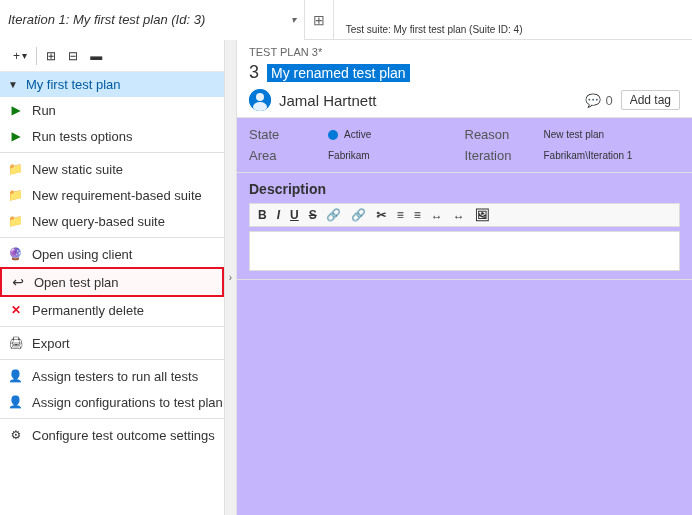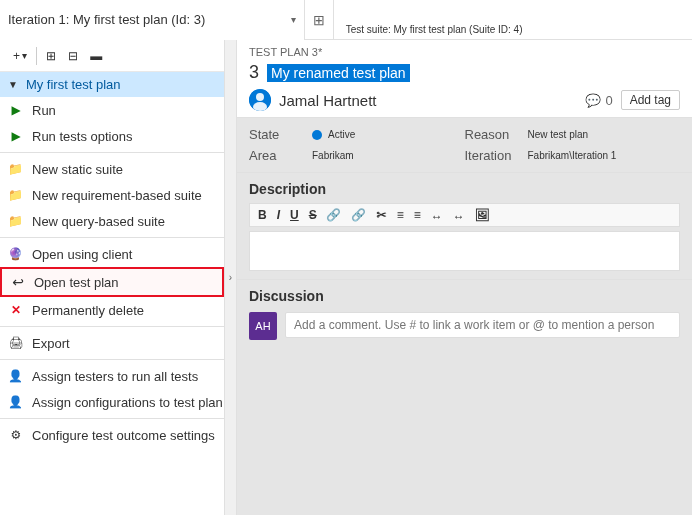--- a/index.html
+++ b/index.html
@@ -14,20 +14,21 @@
       border-bottom: 1px solid #e0e0e0;
     }
     .iteration-selector {
       display: flex;
       align-items: center;
       height: 40px;
       padding: 0 8px;
       border-right: 1px solid #e0e0e0;
       min-width: 305px;
       background: #fff;
+      font-style: italic;
     }
     .iteration-selector .iter-label {
       font-size: 13px;
       color: #333;
       flex: 1;
     }
     .iteration-selector .dropdown-arrow {
       font-size: 10px;
       color: #666;
     }
@@ -130,21 +131,21 @@
     .icon-export { color: #333; }
     .icon-assign { color: #333; }
     .icon-settings { color: #333; }
 
     
     .content {
       flex: 1;
       display: flex;
       flex-direction: column;
       overflow: hidden;
-      background: #e5e5e5;
+      background: #c4b5fd;
     }
 
     .plan-header {
       padding: 6px 12px;
       border-bottom: 1px solid #e0e0e0;
       background: #fff;
     }
     .plan-tag {
       font-size: 11px;
       color: #666;
@@ -206,21 +207,21 @@
       display: grid;
       grid-template-columns: 1fr 1fr;
       padding: 6px 12px;
       gap: 0;
       border-bottom: 1px solid #e0e0e0;
     }
     .field-row {
       display: flex;
       align-items: center;
       padding: 3px 0;
-      gap: 8px;
+      gap: 24px;
     }
     .field-label {
       font-size: 13px;
       color: #555;
       min-width: 55px;
     }
     .field-value {
       font-size: 10px;
       color: #333;
       display: flex;
@@ -495,22 +496,15 @@
         <button class="editor-btn">✂</button>
         <button class="editor-btn">≡</button>
         <button class="editor-btn">≡</button>
         <button class="editor-btn">↔</button>
         <button class="editor-btn">↔</button>
         <button class="editor-btn">🖼</button>
       </div>
       <div class="editor-area"></div>
     </div>
 
-    <div class="discussion-section">
-      <div class="discussion-title">Discussion</div>
-      <div class="comment-row">
-        <div class="comment-avatar">AH</div>
-        <input class="comment-input" type="text" placeholder="Add a comment. Use # to link a work item or @ to mention a person" style="">
-      </div>
-    </div>
 
   </div>
 </div>
 
 </body></html>

